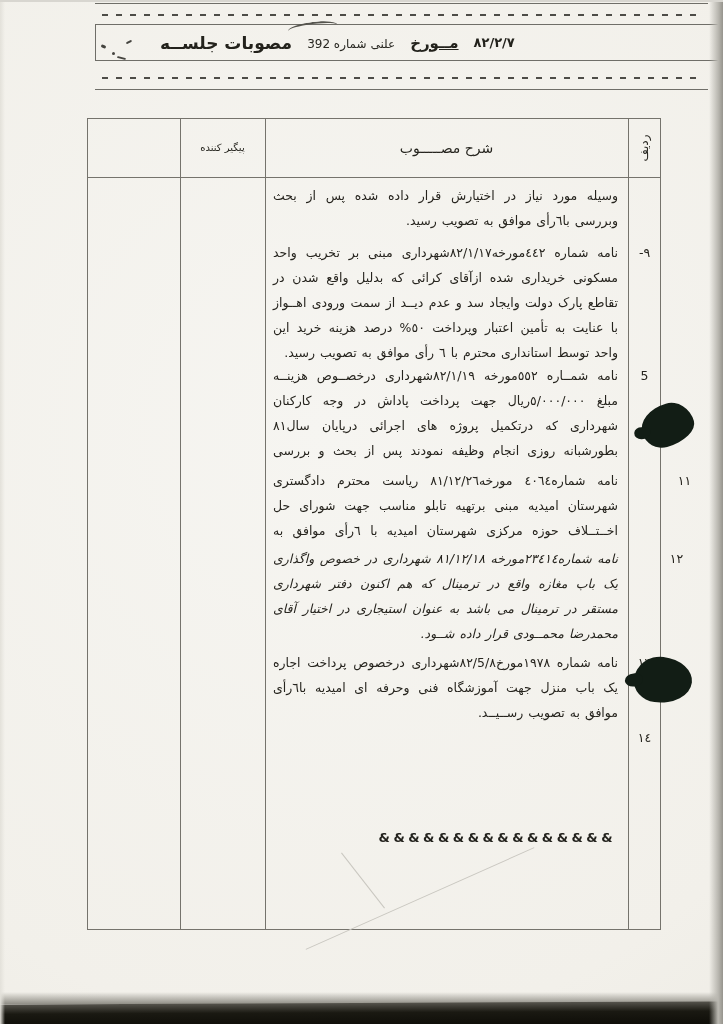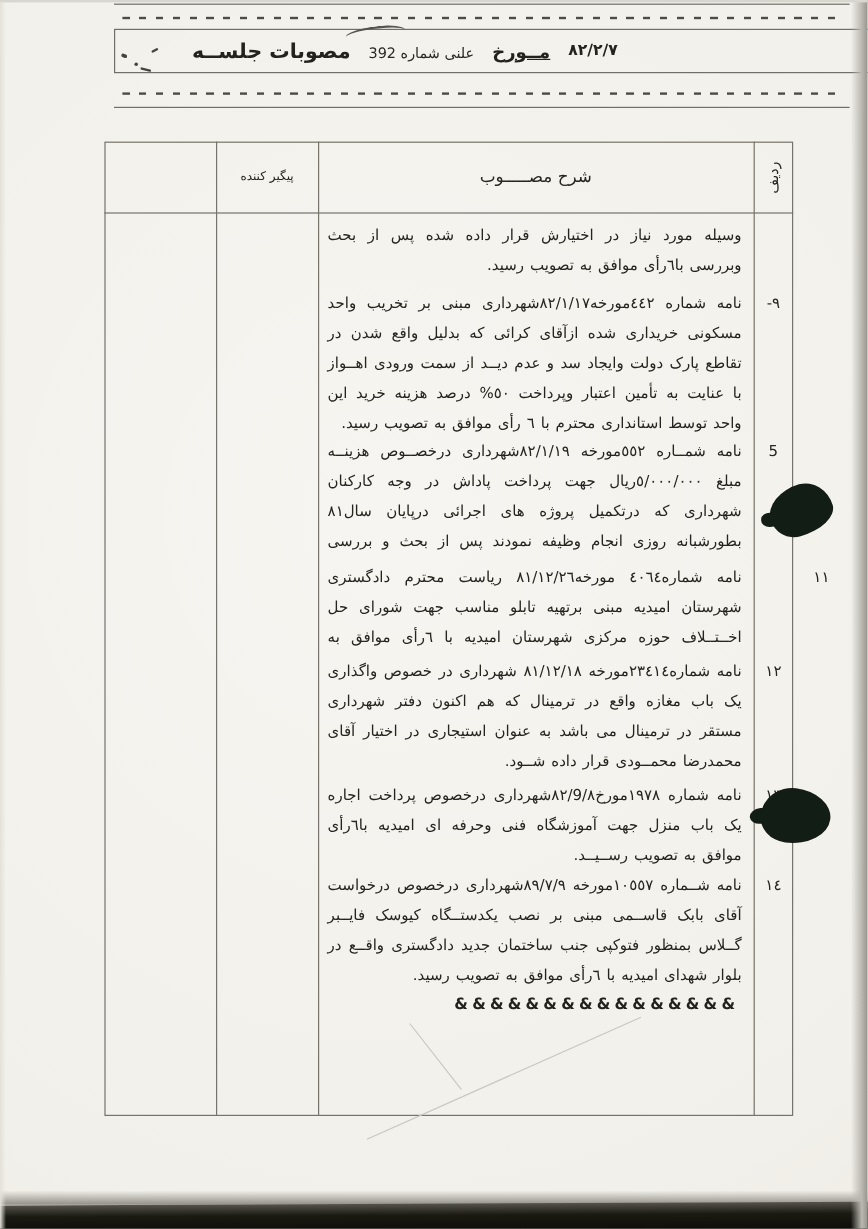--- a/index.html
+++ b/index.html
@@ -95,30 +95,29 @@
     <div class="hcell" style="left:178px;width:363px;font-size:14px;">شرح مصـــــوب</div>
     <div class="hcell" style="left:541px;width:33px;">
       <span class="radif-label">ردیف</span>
     </div>
 
     <div class="sharh-col">
       <div class="row-text" style="top:65px;height:52px;">وسیله مورد نیاز در اختیارش قرار داده شده پس از بحث وبررسی با٦رأی موافق به تصویب رسید.</div>
       <div class="row-text" style="top:122px;height:123px;">نامه شماره ٤٤٢مورخه٨٢/١/١٧شهرداری مبنی بر تخریب واحد مسکونی خریداری شده ازآقای کرائی که بدلیل واقع شدن در تقاطع پارک دولت وایجاد سد و عدم دیــد از سمت ورودی اهــواز با عنایت به تأمین اعتبار وپرداخت ٥٠% درصد هزینه خرید این واحد توسط استانداری محترم با ٦ رأی موافق به تصویب رسید.</div>
       <div class="row-text" style="top:245px;height:102px;">نامه شمــاره ٥٥٢مورخه ٨٢/١/١٩شهرداری درخصــوص هزینــه مبلغ ٥/٠٠٠/٠٠٠ریال جهت پرداخت پاداش در وجه کارکنان شهرداری که درتکمیل پروژه های اجرائی درپایان سال٨١ بطورشبانه روزی انجام وظیفه نمودند پس از بحث و بررسی با٦رأی موافق به تصویب رسید.</div>
       <div class="row-text" style="top:350px;height:77px;">نامه شماره٤٠٦٤ مورخه٨١/١٢/٢٦ ریاست محترم دادگستری شهرستان امیدیه مبنی برتهیه تابلو مناسب جهت شورای حل اخــتــلاف حوزه مرکزی شهرستان امیدیه با ٦رأی موافق به تصویب رسید.</div>
-      <div class="row-text" style="top:428px;height:102px;">نامه شماره٢٣٤١٤مورخه ٨١/١٢/١٨ شهرداری در خصوص واگذاری یک باب مغازه واقع در ترمینال که هم اکنون دفتر شهرداری مستقر در ترمینال می باشد به عنوان استیجاری در اختیار آقای محمدرضا محمــودی قرار داده شــود.</div>
-      <div class="row-text" style="top:532px;height:77px;">نامه شماره ١٩٧٨مورخ٨٢/9/٨شهرداری درخصوص پرداخت اجاره یک باب منزل جهت آموزشگاه فنی وحرفه ای امیدیه با٦رأی موافق به تصویب رســیــد.</div>
-      <div class="row-text" style="top:607px;height:102px;">نامه شــماره ١٠٥٥٧مورخه ٨٩/٧/٩شهرداری درخصوص درخواست آقای بابک قاســمی مبنی بر نصب یکدستــگاه کیوسک فایــبر گــلاس بمنظور فتوکپی جنب ساختمان جدید دادگستری واقــع در بلوار شهدای امیدیه با ٦رأی موافق به تصویب رسید.</div>
+      <div class="row-text" style="top:428px;height:102px;font-style:italic;">نامه شماره٢٣٤١٤مورخه ٨١/١٢/١٨ شهرداری در خصوص واگذاری یک باب مغازه واقع در ترمینال که هم اکنون دفتر شهرداری مستقر در ترمینال می باشد به عنوان استیجاری در اختیار آقای محمدرضا محمــودی قرار داده شــود.</div>
+      <div class="row-text" style="top:532px;height:77px;">نامه شماره ١٩٧٨مورخ٨٢/5/٨شهرداری درخصوص پرداخت اجاره یک باب منزل جهت آموزشگاه فنی وحرفه ای امیدیه با٦رأی موافق به تصویب رســیــد.</div>
       <div class="endmarks" style="top:709px;">&amp;&amp;&amp;&amp;&amp;&amp;&amp;&amp;&amp;&amp;&amp;&amp;&amp;&amp;&amp;&amp;</div>
     </div>
 
     <div class="num" style="top:122px;">٩-</div>
     <div class="num" style="top:245px;">5</div>
     <div class="num" style="top:350px;margin-left:40px;">١١</div>
-    <div class="num" style="top:428px;">١٢</div>
+    <div class="num" style="top:428px;margin-left:32px;">١٢</div>
     <div class="num" style="top:532px;">١٣</div>
     <div class="num" style="top:607px;">١٤</div>
   </div>
 
   <div class="blob blob-a"></div>
   <div class="blob blob-b"></div>
   <div class="crease" style="left:295px;top:898px;width:250px;transform:rotate(-24deg);"></div>
   <div class="crease" style="left:328px;top:880px;width:70px;transform:rotate(52deg);"></div>
   <div class="shadow-bottom"></div>
   <div class="strip-bottom"></div>

